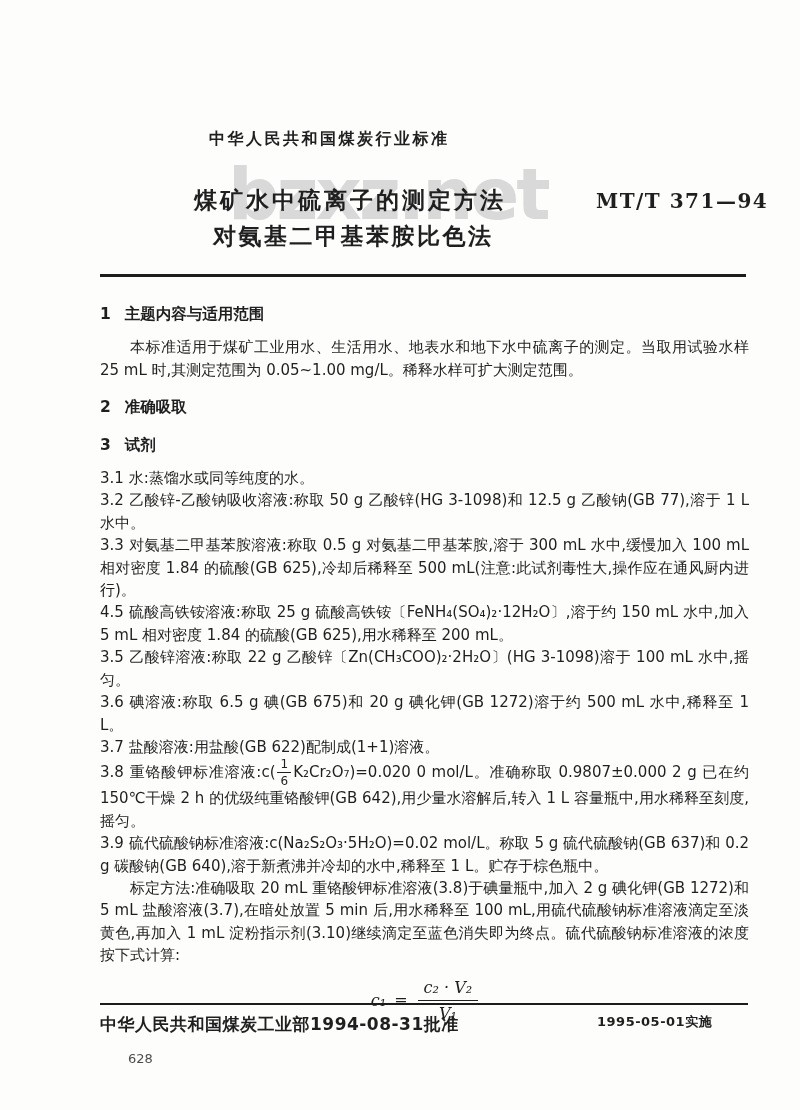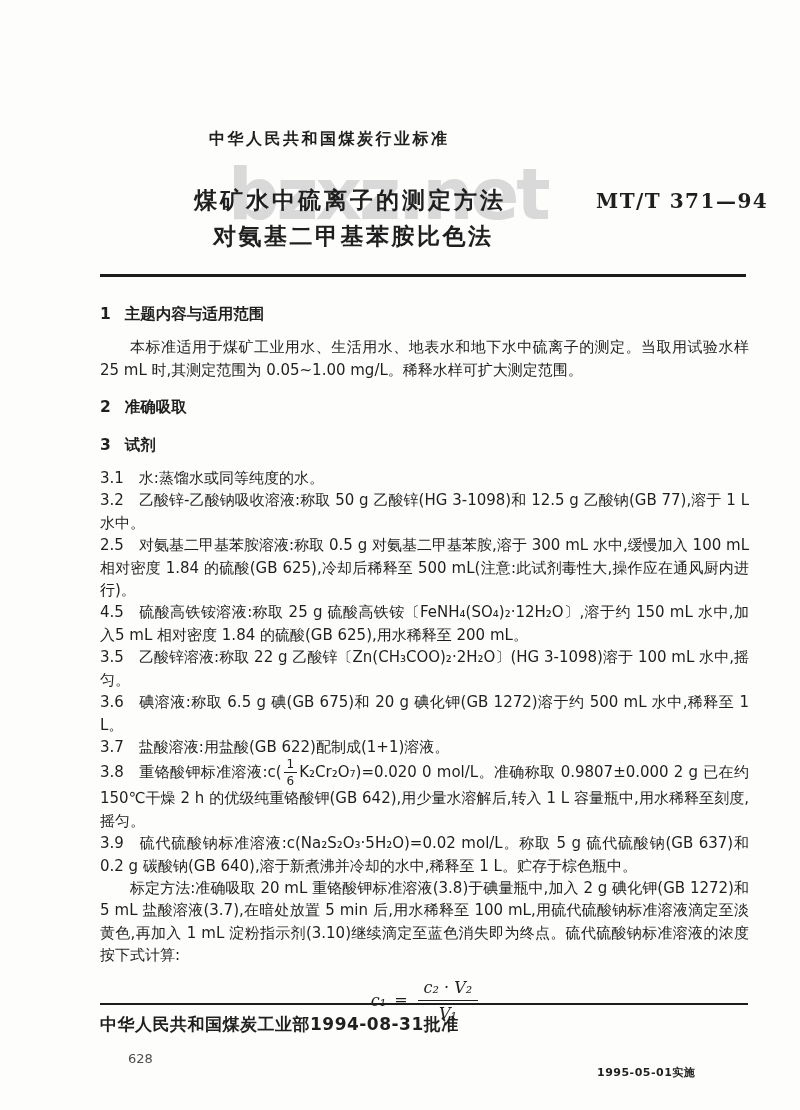--- a/index.html
+++ b/index.html
@@ -82,21 +82,21 @@
   }
   .sec-heading {
     font-weight: bold;
     font-size: 15.5px;
     margin: 15px 0 11px 0;
   }
   .sec-heading:first-child { margin-top: 0; }
   .sec-no { display: inline-block; margin-right: 14px; font-weight: bold; }
   .para { margin: 0; text-indent: 2em; }
   .reagent { margin: 0; }
-  .rnum { margin-right: 15px; }
+  .rnum { margin-right: 5px; }
   .sfrac {
     display: inline-block;
     vertical-align: middle;
     text-align: center;
     line-height: 1;
     margin: 0 2px;
   }
   .sfrac .fn {
     display: block;
     font-size: 12px;
@@ -141,22 +141,22 @@
     position: absolute;
     left: 100px;
     top: 1013px;
     font-size: 17px;
     font-weight: bold;
     letter-spacing: 0.5px;
   }
   .footer-impl {
     position: absolute;
     left: 597px;
-    top: 1065px;
-    font-size: 11px;
+    top: 1013px;
+    font-size: 13px;
     font-weight: bold;
     letter-spacing: 0.5px;
   }
   .page-num {
     position: absolute;
     left: 128px;
     top: 1051px;
     font-size: 13px;
     color: #4d4d4d;
   }
@@ -179,21 +179,21 @@
 
     <p class="sec-heading"><span class="sec-no">1</span><span>主题内容与适用范围</span></p>
     <p class="para">本标准适用于煤矿工业用水、生活用水、地表水和地下水中硫离子的测定。当取用试验水样 25 mL 时,其测定范围为 0.05~1.00 mg/L。稀释水样可扩大测定范围。</p>
 
     <p class="sec-heading"><span class="sec-no">2</span><span>准确吸取</span></p>
 
     <p class="sec-heading"><span class="sec-no">3</span><span>试剂</span></p>
 
     <p class="reagent"><span class="rnum">3.1</span><span>水:蒸馏水或同等纯度的水。</span></p>
     <p class="reagent"><span class="rnum">3.2</span><span>乙酸锌-乙酸钠吸收溶液:称取 50 g 乙酸锌(HG 3-1098)和 12.5 g 乙酸钠(GB 77),溶于 1 L 水中。</span></p>
-    <p class="reagent"><span class="rnum">2.5</span><span>对氨基二甲基苯胺溶液:称取 0.5 g 对氨基二甲基苯胺,溶于 300 mL 水中,缓慢加入 100 mL 相对密度 1.84 的硫酸(GB 625),冷却后稀释至 500 mL(注意:此试剂毒性大,操作应在通风厨内进行)。</span></p>
+    <p class="reagent"><span class="rnum">3.3</span><span>对氨基二甲基苯胺溶液:称取 0.5 g 对氨基二甲基苯胺,溶于 300 mL 水中,缓慢加入 100 mL 相对密度 1.84 的硫酸(GB 625),冷却后稀释至 500 mL(注意:此试剂毒性大,操作应在通风厨内进行)。</span></p>
     <p class="reagent"><span class="rnum">4.5</span><span>硫酸高铁铵溶液:称取 25 g 硫酸高铁铵〔FeNH₄(SO₄)₂·12H₂O〕,溶于约 150 mL 水中,加入5 mL 相对密度 1.84 的硫酸(GB 625),用水稀释至 200 mL。</span></p>
     <p class="reagent"><span class="rnum">3.5</span><span>乙酸锌溶液:称取 22 g 乙酸锌〔Zn(CH₃COO)₂·2H₂O〕(HG 3-1098)溶于 100 mL 水中,摇匀。</span></p>
     <p class="reagent"><span class="rnum">3.6</span><span>碘溶液:称取 6.5 g 碘(GB 675)和 20 g 碘化钾(GB 1272)溶于约 500 mL 水中,稀释至 1 L。</span></p>
     <p class="reagent"><span class="rnum">3.7</span><span>盐酸溶液:用盐酸(GB 622)配制成(1+1)溶液。</span></p>
 
     <p class="reagent"><span class="rnum">3.8</span><span>重铬酸钾标准溶液:c(</span><span class="sfrac"><span class="fn">1</span><span class="fd">6</span></span><span>K₂Cr₂O₇)=0.020 0 mol/L。准确称取 0.9807±0.000 2 g 已在约 150℃干燥 2 h 的优级纯重铬酸钾(GB 642),用少量水溶解后,转入 1 L 容量瓶中,用水稀释至刻度,摇匀。</span></p>
 
     <p class="reagent"><span class="rnum">3.9</span><span>硫代硫酸钠标准溶液:c(Na₂S₂O₃·5H₂O)=0.02 mol/L。称取 5 g 硫代硫酸钠(GB 637)和 0.2 g 碳酸钠(GB 640),溶于新煮沸并冷却的水中,稀释至 1 L。贮存于棕色瓶中。</span></p>
 
     <p class="para">标定方法:准确吸取 20 mL 重铬酸钾标准溶液(3.8)于碘量瓶中,加入 2 g 碘化钾(GB 1272)和 5 mL 盐酸溶液(3.7),在暗处放置 5 min 后,用水稀释至 100 mL,用硫代硫酸钠标准溶液滴定至淡黄色,再加入 1 mL 淀粉指示剂(3.10)继续滴定至蓝色消失即为终点。硫代硫酸钠标准溶液的浓度按下式计算:</p>

